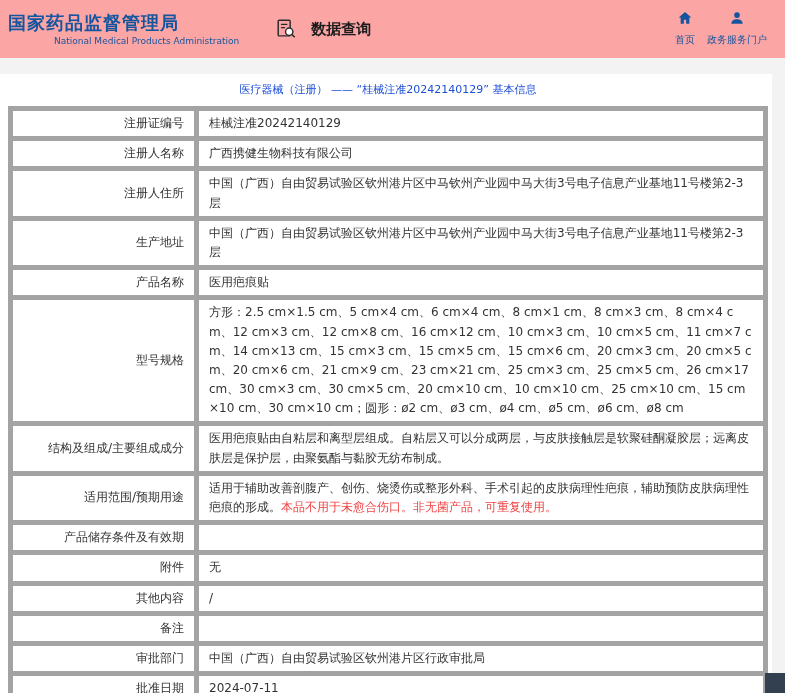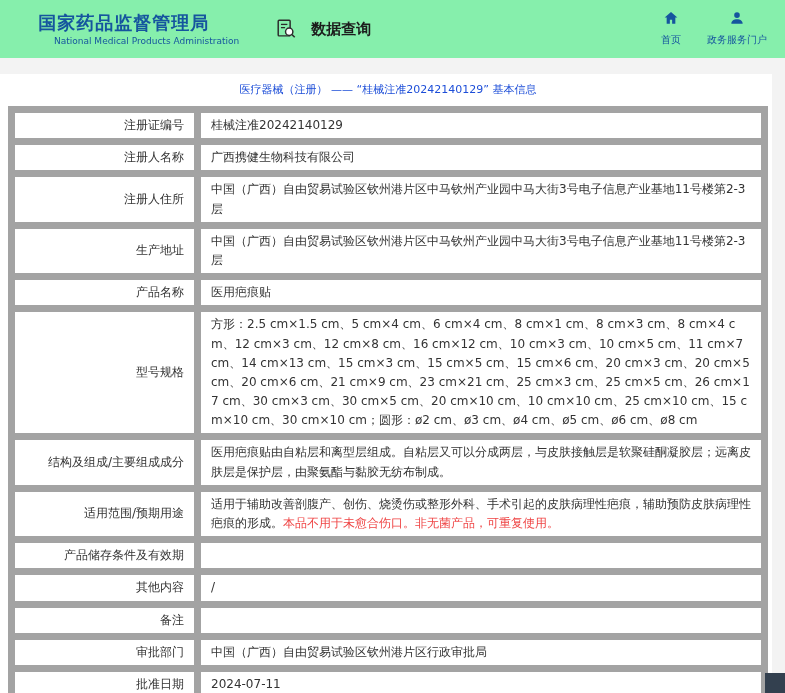--- a/index.html
+++ b/index.html
@@ -5,45 +5,45 @@
   * { box-sizing: border-box; }
   html,body { margin:0; padding:0; }
   body {
     width:785px; height:693px;
     background:#f3f3f3;
     font-family:"DejaVu Sans","Liberation Sans",sans-serif;
     overflow:hidden; position:relative;
   }
   
   .header {
-    background:#86efac; height:58px; width:785px;
-    display:flex; align-items:center; position:relative;text-align:center;
+    background:#fca5a5; height:58px; width:785px;
+    display:flex; align-items:center; position:relative;
   }
   .logo-block { margin-left:8px; cursor:pointer; }
   .logo-cn { color:#15559e; font-size:18px; font-weight:bold; letter-spacing:1px; line-height:1.2; }
   .logo-en { color:#15559e; font-size:9px; margin-top:2px;padding-left:46px; }
   .query-tab { display:flex; align-items:center; margin-left:36px; cursor:pointer;gap:8px; }
   .query-tab .qicon { margin-right:6px; display:flex; }
   .query-label { font-size:15px; font-weight:bold; color:#1c1c1c; }
-  .top-nav { position:absolute; right:18px; top:10px; display:flex; gap:26px; }
+  .top-nav { position:absolute; right:18px; top:10px; display:flex; gap:12px; }
   .nav-item { display:flex; flex-direction:column; align-items:center; cursor:pointer; }
   .nav-item .nlabel { font-size:10px; color:#15559e; margin-top:3px; }
   
   .content {
     margin-top:16px; background:#fff; width:772px; padding-bottom:6px;
   }
   .breadcrumb {
     color:#1d4ed8; font-size:11px; padding:8px 0 9px 4px;text-align:center;
   }
   table.info {
     border-collapse:collapse; margin-left:8px; width:760px;
     font-size:12px; color:#333; table-layout:fixed;
   }
   table.info td {
-    border:7px solid #a3a3a3; padding:3px 10px; line-height:1.6;
+    border:5px solid #a3a3a3; padding:3px 10px; line-height:1.6;
     word-break:break-all; vertical-align:middle;
   }
   td.lbl { width:186px; text-align:right; background:#fff; white-space:nowrap; }
   td.val { text-align:left; }
   tr.base { height:26px; }
   .red { color:#ef4444; }
   .float-widget {
     position:absolute; right:0; bottom:0; width:20px; height:20px;
     background:#33404f; cursor:pointer;
   }
@@ -123,20 +123,24 @@
     </tr>
     <tr>
       <td class="lbl">适用范围/预期用途</td>
       <td class="val"><span>适用于辅助改善剖腹产、创伤、烧烫伤或整形外科、手术引起的皮肤病理性疤痕，辅助预防皮肤病理性疤痕的形成。</span><span class="red">本品不用于未愈合伤口。非无菌产品，可重复使用。</span></td>
     </tr>
     <tr class="base">
       <td class="lbl">产品储存条件及有效期</td>
       <td class="val"></td>
     </tr>
     <tr class="base">
+      <td class="lbl">附件</td>
+      <td class="val">无</td>
+    </tr>
+    <tr class="base">
       <td class="lbl">其他内容</td>
       <td class="val">/</td>
     </tr>
     <tr class="base">
       <td class="lbl">备注</td>
       <td class="val"></td>
     </tr>
     <tr class="base">
       <td class="lbl">审批部门</td>
       <td class="val">中国（广西）自由贸易试验区钦州港片区行政审批局</td>

